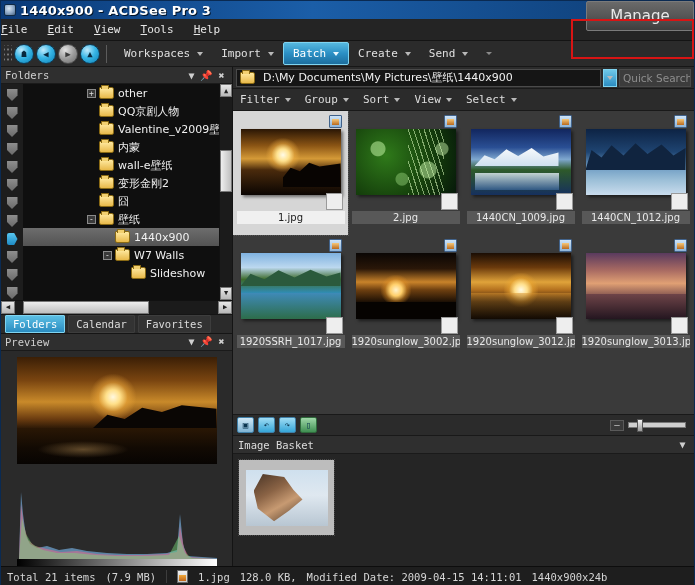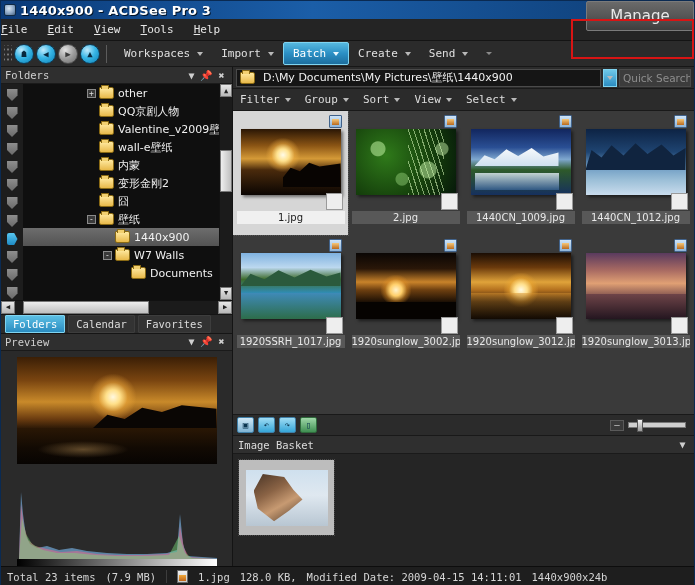--- a/index.html
+++ b/index.html
@@ -380,27 +380,27 @@
             <div class="trow">
               <span style="width: 64px; flex: 0 0 auto;"></span>
               <span style="width: 12px; flex: 0 0 auto;"></span>
               <span class="folder-ic"></span>
               <span>Valentine_v2009壁</span>
             </div>
             <div class="trow">
               <span style="width: 64px; flex: 0 0 auto;"></span>
               <span style="width: 12px; flex: 0 0 auto;"></span>
               <span class="folder-ic"></span>
+              <span>内蒙</span>
+            </div>
+            <div class="trow">
+              <span style="width: 64px; flex: 0 0 auto;"></span>
+              <span style="width: 12px; flex: 0 0 auto;"></span>
+              <span class="folder-ic"></span>
               <span>wall-e壁纸</span>
-            </div>
-            <div class="trow">
-              <span style="width: 64px; flex: 0 0 auto;"></span>
-              <span style="width: 12px; flex: 0 0 auto;"></span>
-              <span class="folder-ic"></span>
-              <span>内蒙</span>
             </div>
             <div class="trow">
               <span style="width: 64px; flex: 0 0 auto;"></span>
               <span style="width: 12px; flex: 0 0 auto;"></span>
               <span class="folder-ic"></span>
               <span>变形金刚2</span>
             </div>
             <div class="trow">
               <span style="width: 64px; flex: 0 0 auto;"></span>
               <span style="width: 12px; flex: 0 0 auto;"></span>
@@ -422,21 +422,21 @@
             <div class="trow">
               <span style="width: 80px; flex: 0 0 auto;"></span>
               <span class="expander">-</span>
               <span class="folder-ic"></span>
               <span>W7 Walls</span>
             </div>
             <div class="trow">
               <span style="width: 96px; flex: 0 0 auto;"></span>
               <span style="width: 12px; flex: 0 0 auto;"></span>
               <span class="folder-ic"></span>
-              <span>Documents</span>
+              <span>Slideshow</span>
             </div>
           </div>
 
         <div class="tree-vsb">
           <div class="sb-arrow">▲</div>
           <div class="sb-track">
             <div class="sb-thumb"></div>
           </div>
           <div class="sb-arrow">▼</div>
         </div>
@@ -614,21 +614,21 @@
       </div>
       <div class="basket">
         <div class="bcell">
           <div class="bimg"></div>
         </div>
       </div>
     </div>
   </div>
 
   <div class="statusbar">
-    <div class="sb-text">Total 23 items</div>
+    <div class="sb-text">Total 21 items</div>
     <div class="sb-text">(7.9 MB)</div>
     <div class="sb-sep"></div>
     <div class="sb-fileic"></div>
     <div class="sb-text">1.jpg</div>
     <div class="sb-text">128.0 KB,</div>
     <div class="sb-text">Modified Date: 2009-04-15 14:11:01</div>
     <div class="sb-text">1440x900x24b</div>
   </div>
 </div>
 

